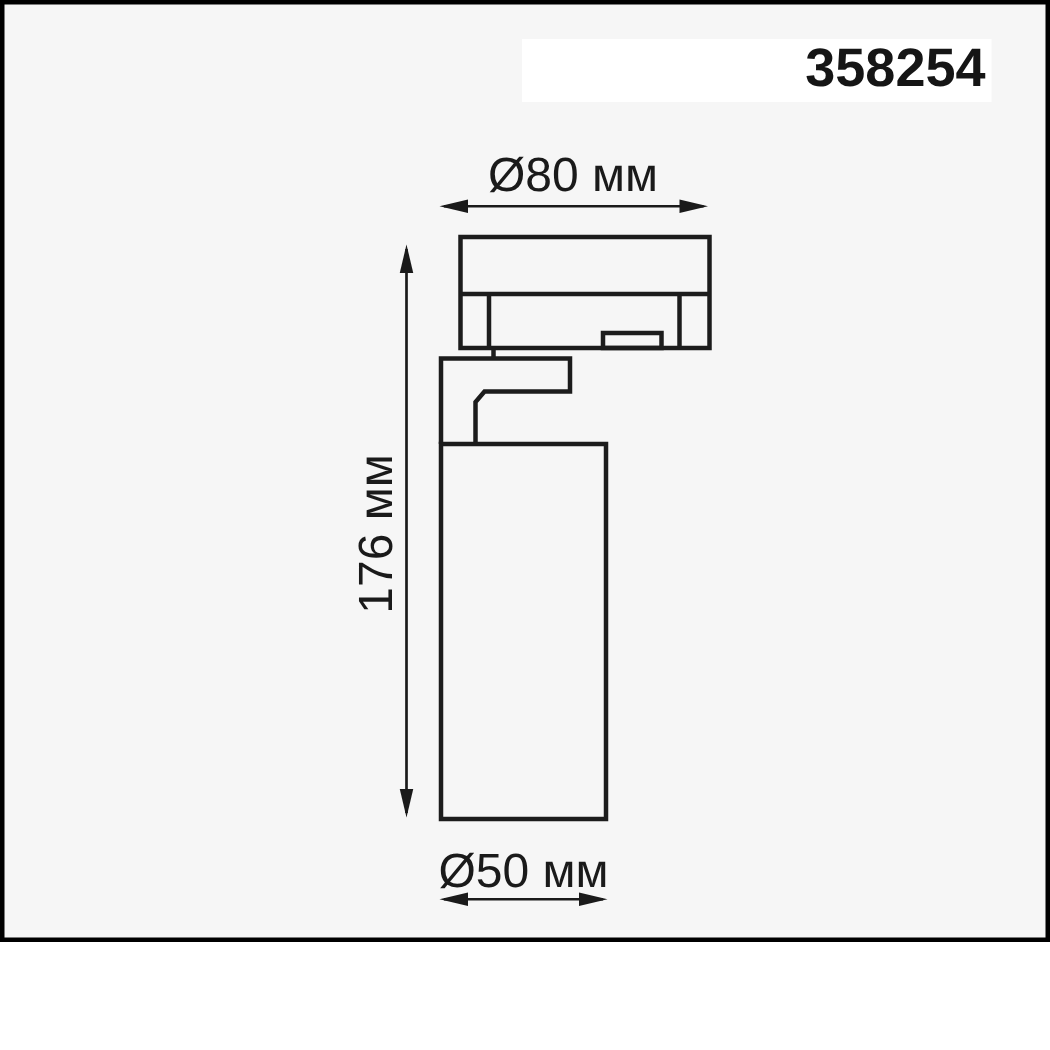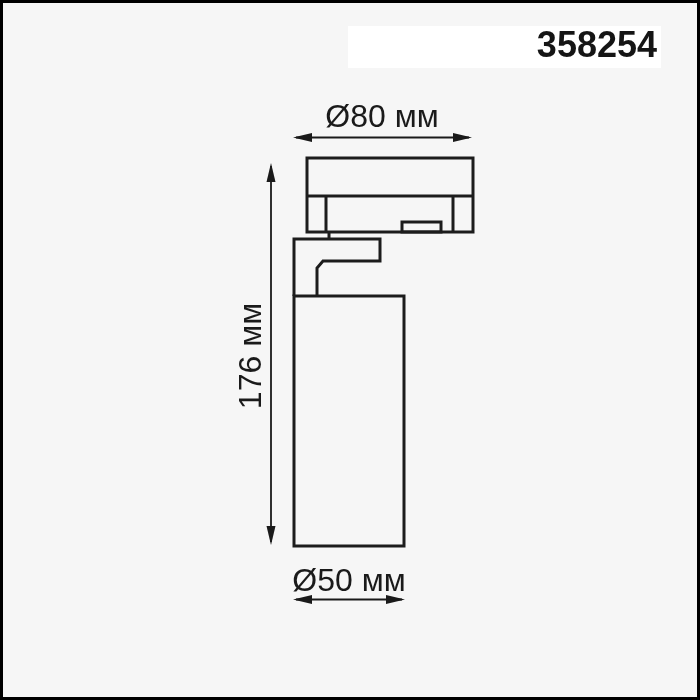--- a/index.html
+++ b/index.html
@@ -4,21 +4,21 @@
 <style>
   html, body {
     margin: 0;
     padding: 0;
     background: #ffffff;
     font-family: "Liberation Sans", sans-serif;
   }
   .frame {
     position: relative;
     width: 700px;
-    height: 700px;
+    height: 628px;
     box-sizing: border-box;
     border: 3px solid #000000;
     background: #f6f6f6;
     overflow: hidden;
   }
   .frame svg {
     position: absolute;
     left: 0;
     top: 0;
     width: 694px;

